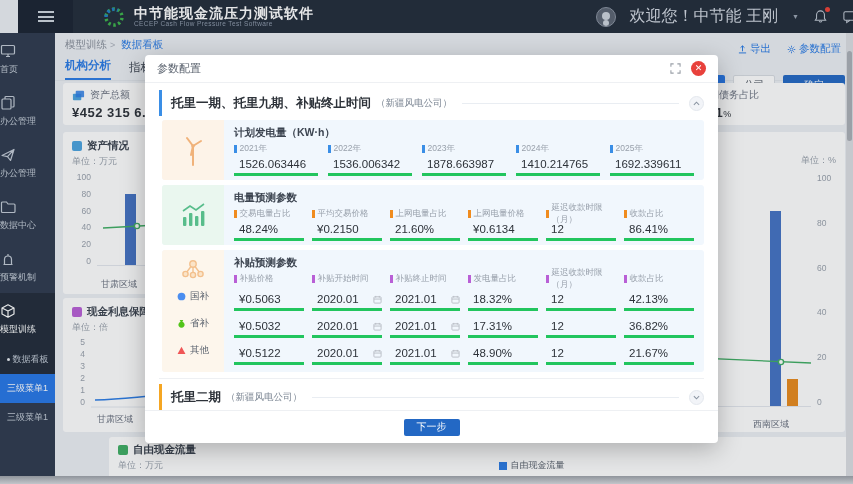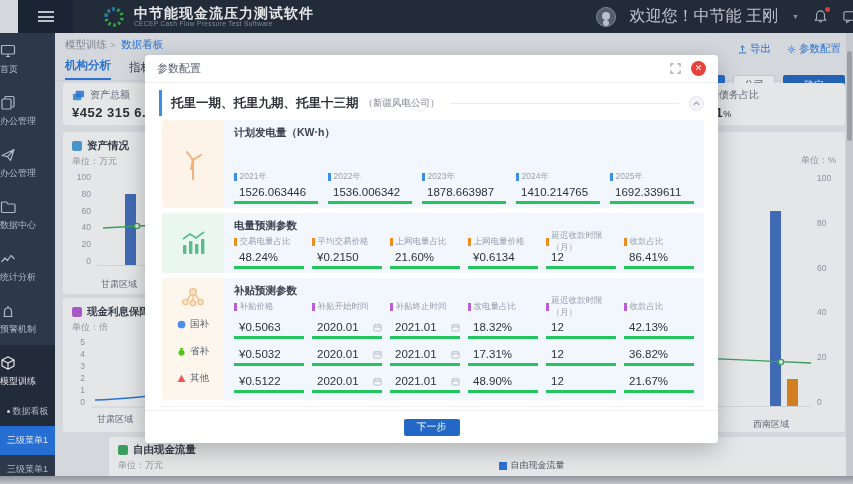--- a/index.html
+++ b/index.html
@@ -108,21 +108,21 @@
     border:1px solid #e4e8ee; display:flex; align-items:center; justify-content:center;
     cursor:pointer; flex:0 0 15px; }
   .chev-circle svg { width:7px; height:7px; }
 
   .panel { display:flex; background:var(--panel-bg); border-radius:3px; margin:4px 0 5px 3px; }
   .icon-cell { width:62px; flex:0 0 62px; display:flex; align-items:center; justify-content:center; }
   .icon-cell.tint-orange { background:#fdf3e8; border-radius:3px 0 0 3px; }
   .icon-cell.tint-green { background:#eaf7ef; border-radius:3px 0 0 3px; }
   .panel-content { flex:1; padding:6px 10px 4px; }
   .panel-title { font-size:10.5px; font-weight:bold; color:#3c4450; height:16px; }
-  .grid5 { display:grid; grid-template-columns:repeat(5,1fr); column-gap:10px;margin-top:28px; }
+  .grid5 { display:grid; grid-template-columns:repeat(5,1fr); column-gap:10px; }
   .grid6 { display:grid; grid-template-columns:repeat(6,1fr); column-gap:8px; }
   .f-label { display:flex; align-items:center; gap:3px; font-size:8.5px; color:#98a0ab; height:13px; }
   .lbar { width:2.5px; height:8px; flex:0 0 2.5px; }
   .lbar.blue { background:var(--section-blue); }
   .lbar.orange { background:var(--label-orange); }
   .lbar.purple { background:var(--label-purple); }
   .f-value { font-size:11.5px; color:#2d3239; border-bottom:3px solid #22c55e;
     padding:3px 0 3px 5px; display:flex; align-items:center; cursor:text; }
   .f-value .cal { margin-left:auto; }
   .cal svg { width:9px; height:9px; display:block; }
@@ -208,26 +208,20 @@
       <svg viewBox="0 0 16 16">
           <path d="M2 8.5 L14 2.5 L10.5 13.5 L7.5 9.7 Z M7.5 9.7 L14 2.5" fill="none" stroke="#c3cbd6" stroke-width="1.2" stroke-linejoin="round"></path>
         </svg>
       <span class="slabel">办公管理</span>
     </div>
     <div class="side-item">
       <svg viewBox="0 0 16 16">
           <path d="M1.5 4 a1 1 0 0 1 1-1 h4 l1.5 2 h6 a1 1 0 0 1 1 1 v6.5 a1 1 0 0 1 -1 1 h-11.5 a1 1 0 0 1 -1-1 Z" fill="none" stroke="#c3cbd6" stroke-width="1.2"></path>
         </svg>
       <span class="slabel">数据中心</span>
-    </div>
-    <div class="side-item">
-      <svg viewBox="0 0 16 16">
-          <path d="M1.5 11 L5 7 L7.5 9.5 L11 4.5 L14.5 8" fill="none" stroke="#c3cbd6" stroke-width="1.3" stroke-linejoin="round"></path>
-        </svg>
-      <span class="slabel">统计分析</span>
     </div>
     <div class="side-item">
       <svg viewBox="0 0 16 16">
           <path d="M3.5 13.5 h9 M4.5 13.5 v-5 a3.5 3.5 0 0 1 7 0 v5 M8 3 v1.5" fill="none" stroke="#c3cbd6" stroke-width="1.2"></path>
         </svg>
       <span class="slabel">预警机制</span>
     </div>
     <div class="side-item active">
       <svg viewBox="0 0 16 16">
           <path d="M8 1.8 L14 5 v6 L8 14.2 L2 11 V5 Z M2 5 L8 8 L14 5 M8 8 v6" fill="none" stroke="#ffffff" stroke-width="1.2" stroke-linejoin="round"></path>
@@ -404,21 +398,21 @@
             </svg>
         </span>
         <span class="close-btn">✕</span>
       </div>
     </div>
 
     <div class="modal-body">
 
       <div class="sec-head">
         <span class="sec-bar blue"></span>
-        <span class="sec-title">托里一期、托里九期、托里十三期</span>
+        <span class="sec-title">托里一期、托里九期、补贴终止时间</span>
         <span class="sec-company">（新疆风电公司）</span>
         <span class="sec-line"></span>
         <span class="chev-circle">
           <svg viewBox="0 0 8 8">
               <path d="M1 5.5 L4 2.5 L7 5.5" fill="none" stroke="#8a94a2" stroke-width="1.2"></path>
             </svg>
         </span>
       </div>
 
       <div class="panel">

